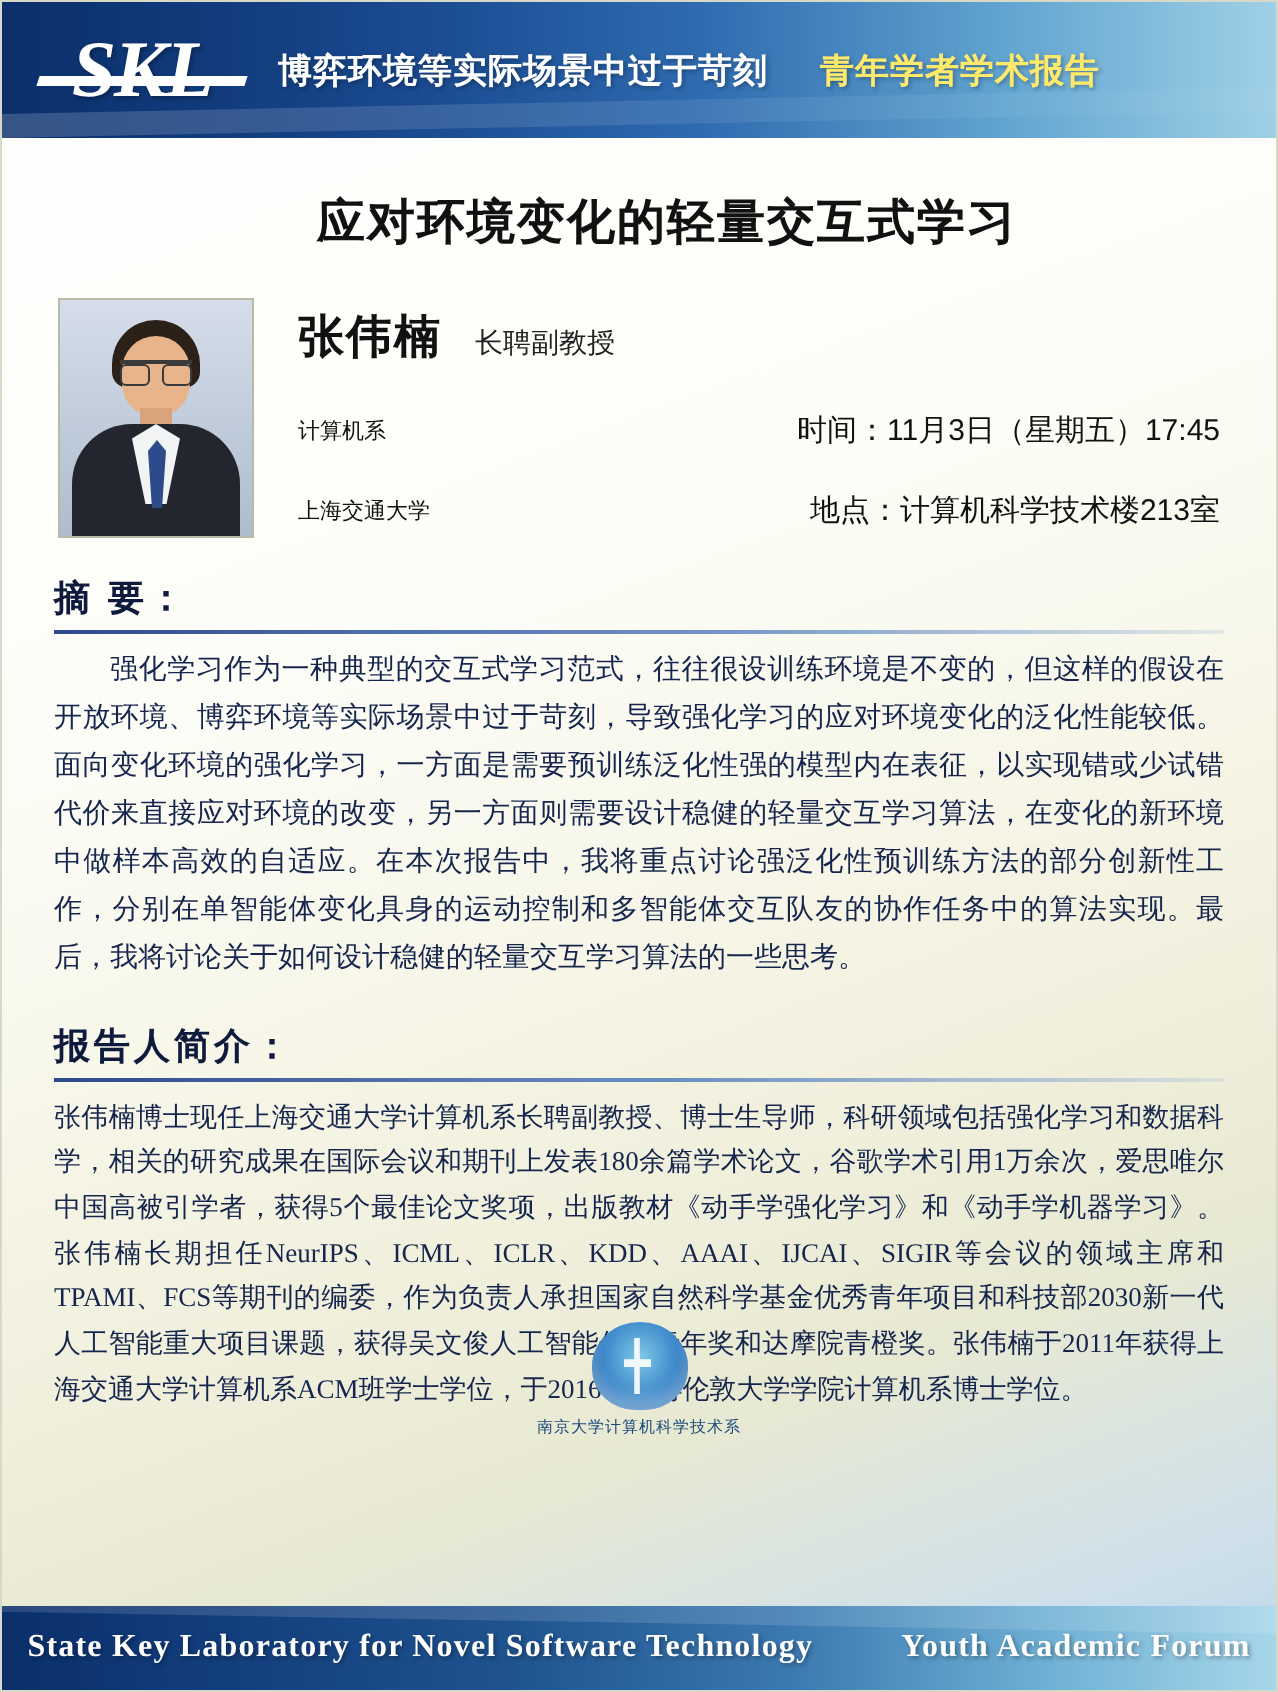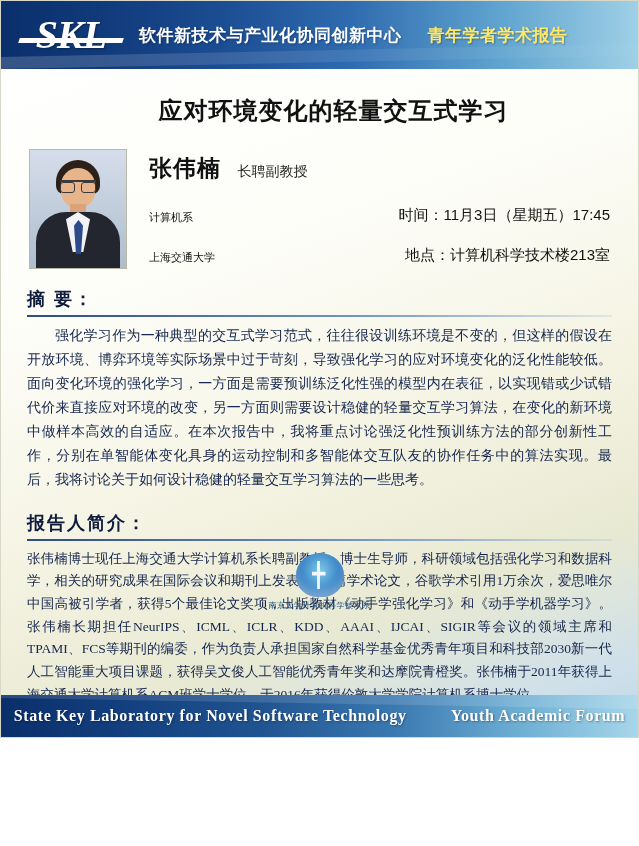--- a/index.html
+++ b/index.html
@@ -9,21 +9,21 @@
   body {
     width: 639px;
     height: 846px;
     font-family: "Liberation Sans", sans-serif;
     background: #ffffff;
     overflow: hidden;
   }
   .poster {
     position: relative;
     width: 639px;
-    height: 738px;
+    height: 846px;
     box-sizing: border-box;
     background: linear-gradient(160deg, #ffffff 0%, #fdfdf8 35%, #f4f3e2 60%, #e8e9d2 78%, #cfe0ea 92%, #bcd6e8 100%);
     border: 1px solid #d8d8c8;
     overflow: hidden;
   }
 
   
   .header {
     position: relative;
     height: 68px;
@@ -178,21 +178,21 @@
     flex: 1 1 auto;
     padding-left: 22px;
     display: flex;
     flex-direction: column;
     justify-content: space-between;
     padding-top: 4px;
     padding-bottom: 4px;
   }
   .speaker-row {
     display: flex;
-    align-items: flex-end;
+    align-items: center;
     justify-content: space-between;
   }
   .speaker-name {
     font-size: 23px;
     font-weight: bold;
     color: #111;
     letter-spacing: 1px;
   }
   .speaker-rank {
     font-size: 14px;
@@ -344,21 +344,21 @@
 
 <div class="poster">
 
   <div class="header">
     <div class="header-stripe"></div>
     <div class="logo">
       <span class="logo-text">SKL</span>
       <span class="logo-underline"></span>
     </div>
     <div class="header-titles">
-      <span class="header-title-main">软件新技术与产业化协同创新中心</span>
+      <span class="header-title-main">博弈环境等实际场景中过于苛刻</span>
       <span class="header-title-sub">青年学者学术报告</span>
     </div>
   </div>
 
   <div class="talk-title">应对环境变化的轻量交互式学习</div>
 
   <div class="speaker">
     <div class="portrait">
       <div class="hair"></div>
       <div class="face"></div>

